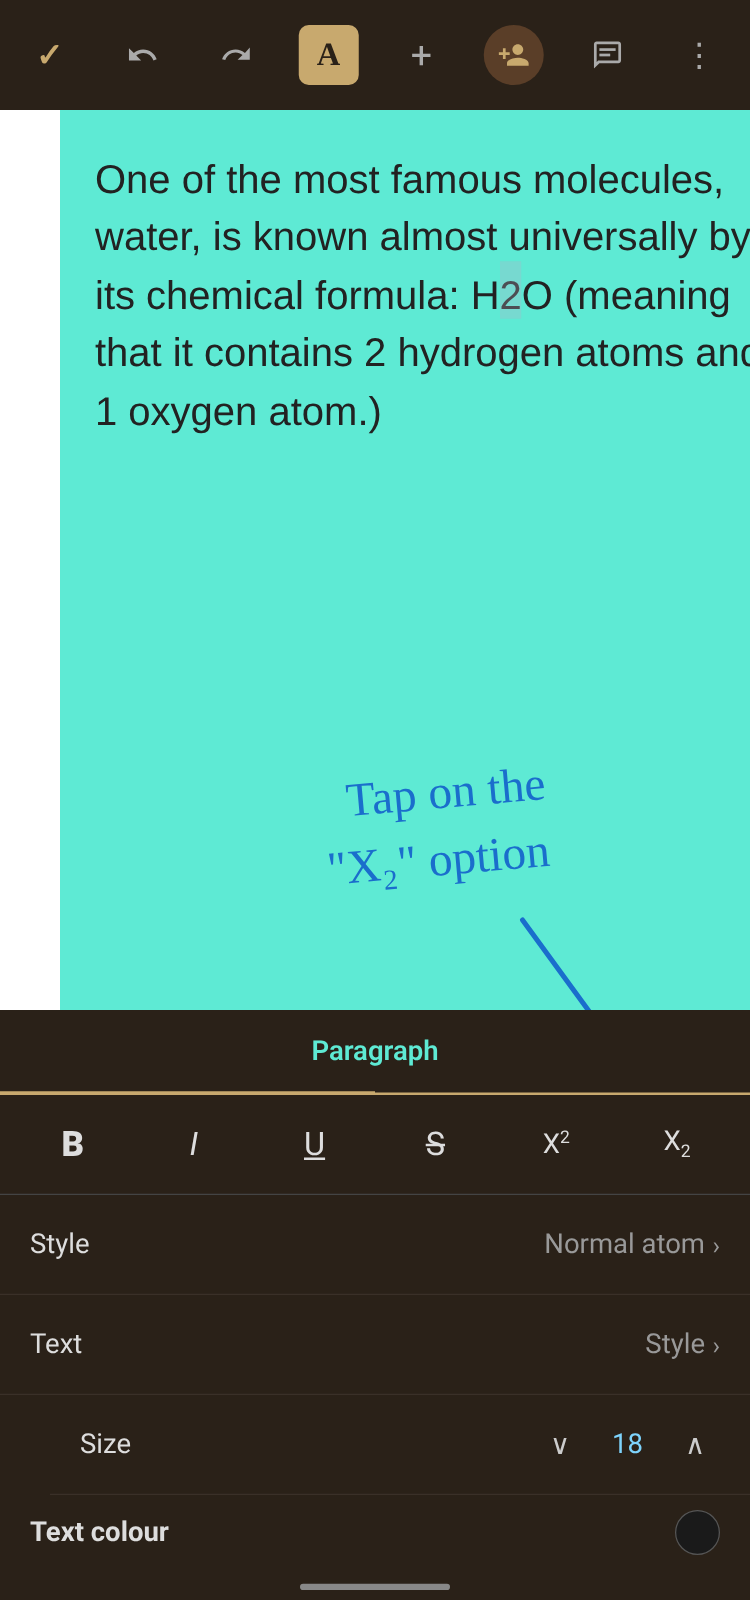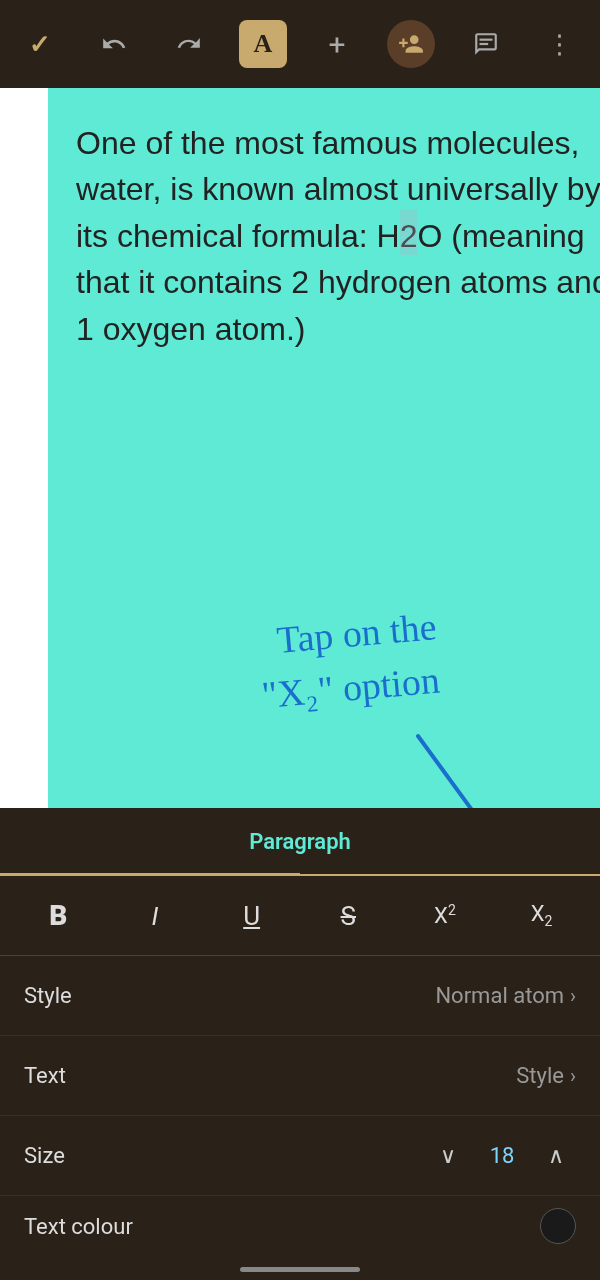--- a/index.html
+++ b/index.html
@@ -167,20 +167,21 @@
     }
 
     
     .size-row {
       display: flex;
       align-items: center;
       justify-content: space-between;
       height: 80px;
       padding: 0 24px;
       border-bottom: 1px solid #3a3028;
+      margin-left: 40px;
     }
     .size-controls {
       display: flex;
       align-items: center;
       gap: 16px;
     }
     .size-btn {
       width: 40px;
       height: 40px;
       display: flex;
@@ -201,20 +202,21 @@
     .partial-row {
       display: flex;
       align-items: center;
       justify-content: space-between;
       height: 60px;
       padding: 0 24px;
     }
     .partial-label {
       font-size: 22px;
       color: #ddd;
+      font-weight: bold;
     }
     .color-circle {
       width: 36px;
       height: 36px;
       border-radius: 50%;
       background: #1a1a1a;
       border: 1px solid #555;
     }
 
     

